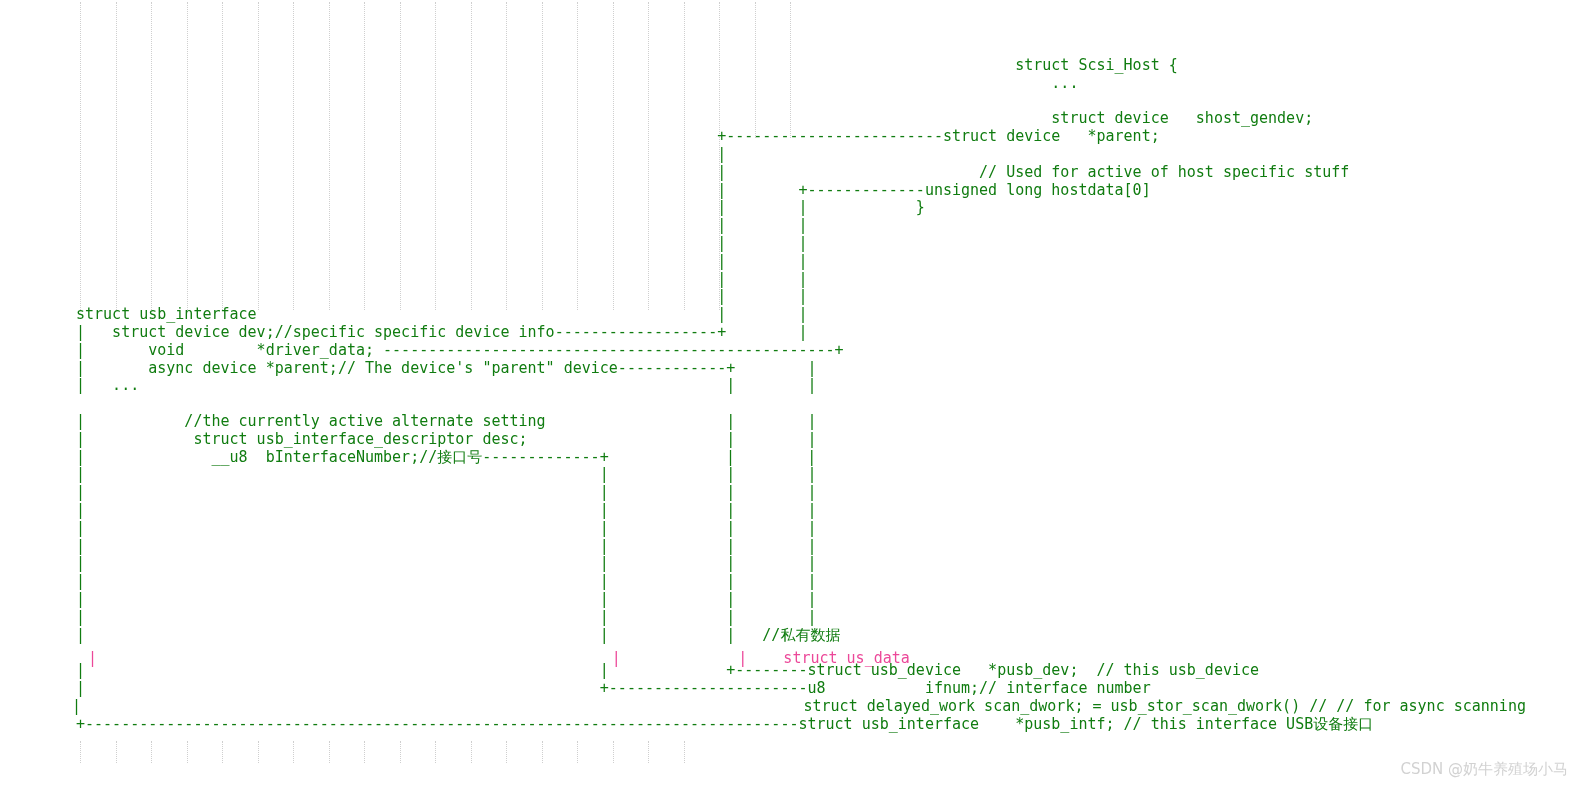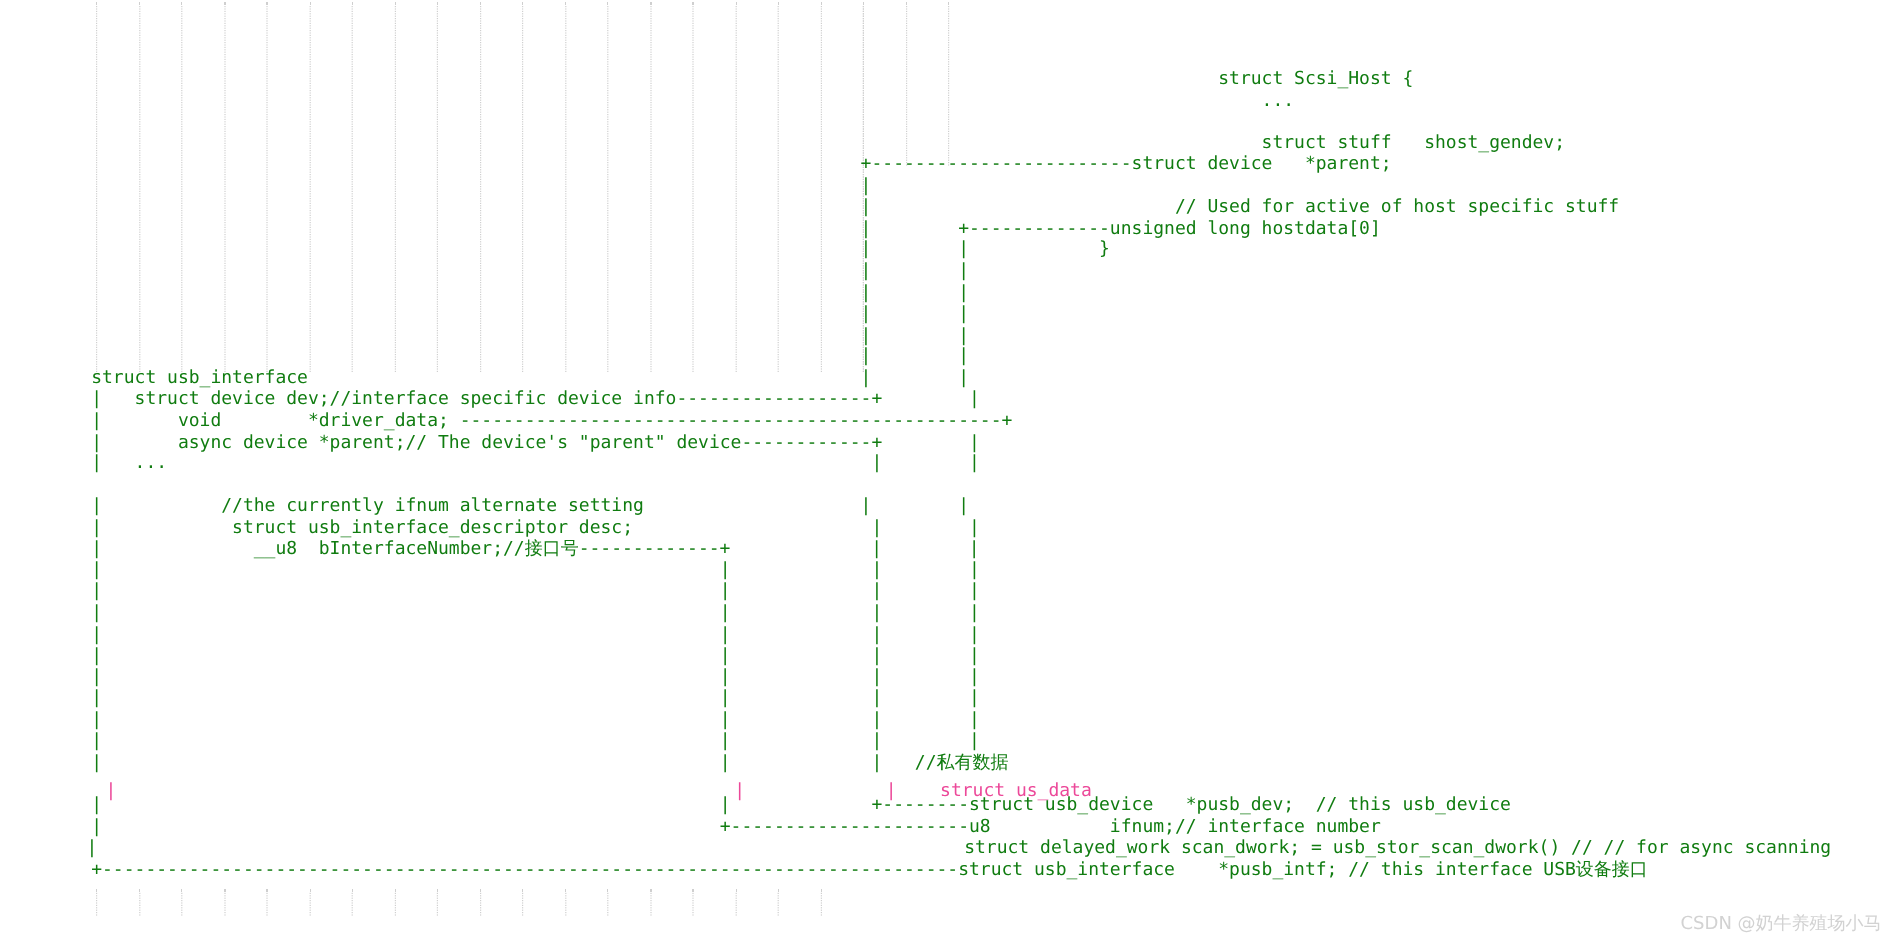--- a/index.html
+++ b/index.html
@@ -109,37 +109,37 @@
     <div class="guide" style="left: 577px; top: 741px; height: 22px; border-left-color: rgb(207, 207, 207);"></div>
     <div class="guide" style="left: 612.5px; top: 741px; height: 22px; border-left-color: rgb(207, 207, 207);"></div>
     <div class="guide" style="left: 648px; top: 741px; height: 22px; border-left-color: rgb(207, 207, 207);"></div>
     <div class="guide" style="left: 683.5px; top: 741px; height: 22px; border-left-color: rgb(207, 207, 207);"></div>
   </div>
 
 <div id="ascii-canvas">
     <div class="art-line" style="top: 57px; left: 76px; color: rgb(16, 124, 16); text-align: center;">                                                                                                        struct Scsi_Host {</div>
     <div class="art-line" style="top: 74.8px; left: 76px; color: rgb(16, 124, 16);">                                                                                                            ...</div>
     <div class="art-line" style="top: 92.6px; left: 76px; color: rgb(16, 124, 16);"></div>
-    <div class="art-line" style="top: 110.4px; left: 76px; color: rgb(16, 124, 16);">                                                                                                            struct stuff   shost_gendev;</div>
+    <div class="art-line" style="top: 110.4px; left: 76px; color: rgb(16, 124, 16);">                                                                                                            struct device   shost_gendev;</div>
     <div class="art-line" style="top: 128.2px; left: 76px; color: rgb(16, 124, 16);">                                                                       +------------------------struct device   *parent;</div>
     <div class="art-line" style="top: 146px; left: 76px; color: rgb(16, 124, 16);">                                                                       |</div>
     <div class="art-line" style="top: 163.8px; left: 76px; color: rgb(16, 124, 16);">                                                                       |                            // Used for active of host specific stuff</div>
     <div class="art-line" style="top: 181.6px; left: 76px; color: rgb(16, 124, 16);">                                                                       |        +-------------unsigned long hostdata[0]</div>
     <div class="art-line" style="top: 199.4px; left: 76px; color: rgb(16, 124, 16);">                                                                       |        |            }</div>
     <div class="art-line" style="top: 217.2px; left: 76px; color: rgb(16, 124, 16);">                                                                       |        |</div>
     <div class="art-line" style="top: 235px; left: 76px; color: rgb(16, 124, 16);">                                                                       |        |</div>
     <div class="art-line" style="top: 252.8px; left: 76px; color: rgb(16, 124, 16);">                                                                       |        |</div>
     <div class="art-line" style="top: 270.6px; left: 76px; color: rgb(16, 124, 16);">                                                                       |        |</div>
     <div class="art-line" style="top: 288.4px; left: 76px; color: rgb(16, 124, 16);">                                                                       |        |</div>
     <div class="art-line" style="top: 306.2px; left: 76px; color: rgb(16, 124, 16);">struct usb_interface                                                   |        |</div>
-    <div class="art-line" style="top: 324px; left: 76px; color: rgb(16, 124, 16);">|   struct device dev;//interface specific device info------------------+        |</div>
+    <div class="art-line" style="top: 324px; left: 76px; color: rgb(16, 124, 16);">|   struct device dev;//specific specific device info------------------+        |</div>
     <div class="art-line" style="top: 341.8px; left: 76px; color: rgb(16, 124, 16);">|       void        *driver_data; --------------------------------------------------+</div>
     <div class="art-line" style="top: 359.6px; left: 76px; color: rgb(16, 124, 16);">|       async device *parent;// The device's "parent" device------------+        |</div>
     <div class="art-line" style="top: 377.4px; left: 76px; color: rgb(16, 124, 16);">|   ...                                                                 |        |</div>
-    <div class="art-line" style="top: 413px; left: 76px; color: rgb(16, 124, 16);">|           //the currently ifnum alternate setting                    |        |</div>
+    <div class="art-line" style="top: 413px; left: 76px; color: rgb(16, 124, 16);">|           //the currently active alternate setting                    |        |</div>
     <div class="art-line" style="top: 430.8px; left: 76px; color: rgb(16, 124, 16);">|            struct usb_interface_descriptor desc;                      |        |</div>
     <div class="art-line" style="top: 448.6px; left: 76px; color: rgb(16, 124, 16);">|              __u8  bInterfaceNumber;//接口号-------------+             |        |</div>
     <div class="art-line" style="top: 466.4px; left: 76px; color: rgb(16, 124, 16);">|                                                         |             |        |</div>
     <div class="art-line" style="top: 484.2px; left: 76px; color: rgb(16, 124, 16);">|                                                         |             |        |</div>
     <div class="art-line" style="top: 502px; left: 76px; color: rgb(16, 124, 16);">|                                                         |             |        |</div>
     <div class="art-line" style="top: 519.8px; left: 76px; color: rgb(16, 124, 16);">|                                                         |             |        |</div>
     <div class="art-line" style="top: 537.6px; left: 76px; color: rgb(16, 124, 16);">|                                                         |             |        |</div>
     <div class="art-line" style="top: 555.4px; left: 76px; color: rgb(16, 124, 16);">|                                                         |             |        |</div>
     <div class="art-line" style="top: 573.2px; left: 76px; color: rgb(16, 124, 16);">|                                                         |             |        |</div>
     <div class="art-line" style="top: 591px; left: 76px; color: rgb(16, 124, 16);">|                                                         |             |        |</div>

